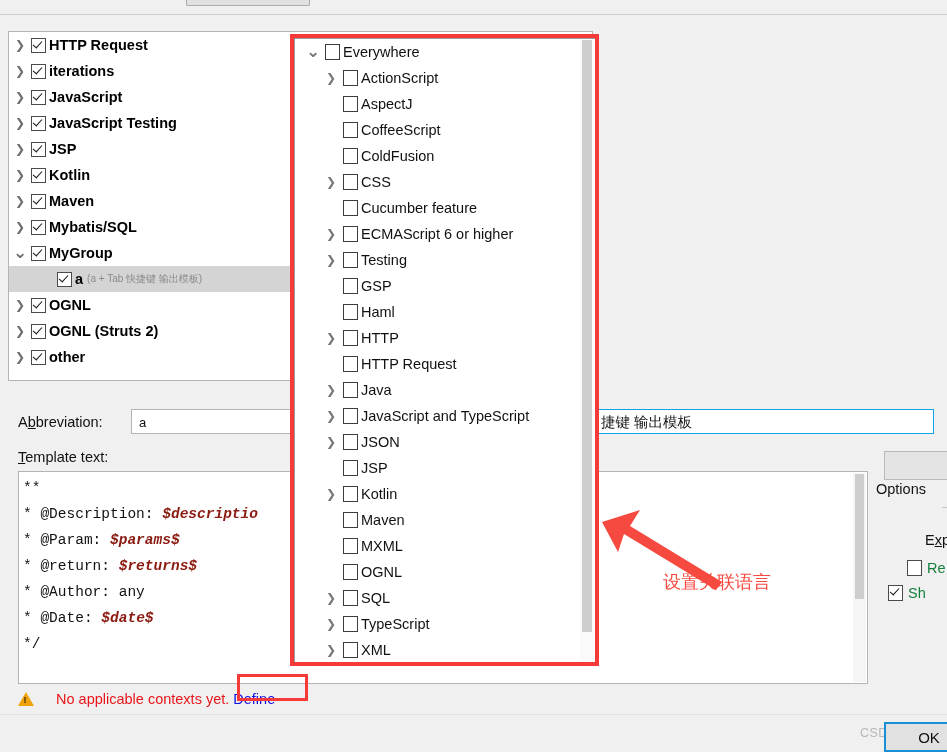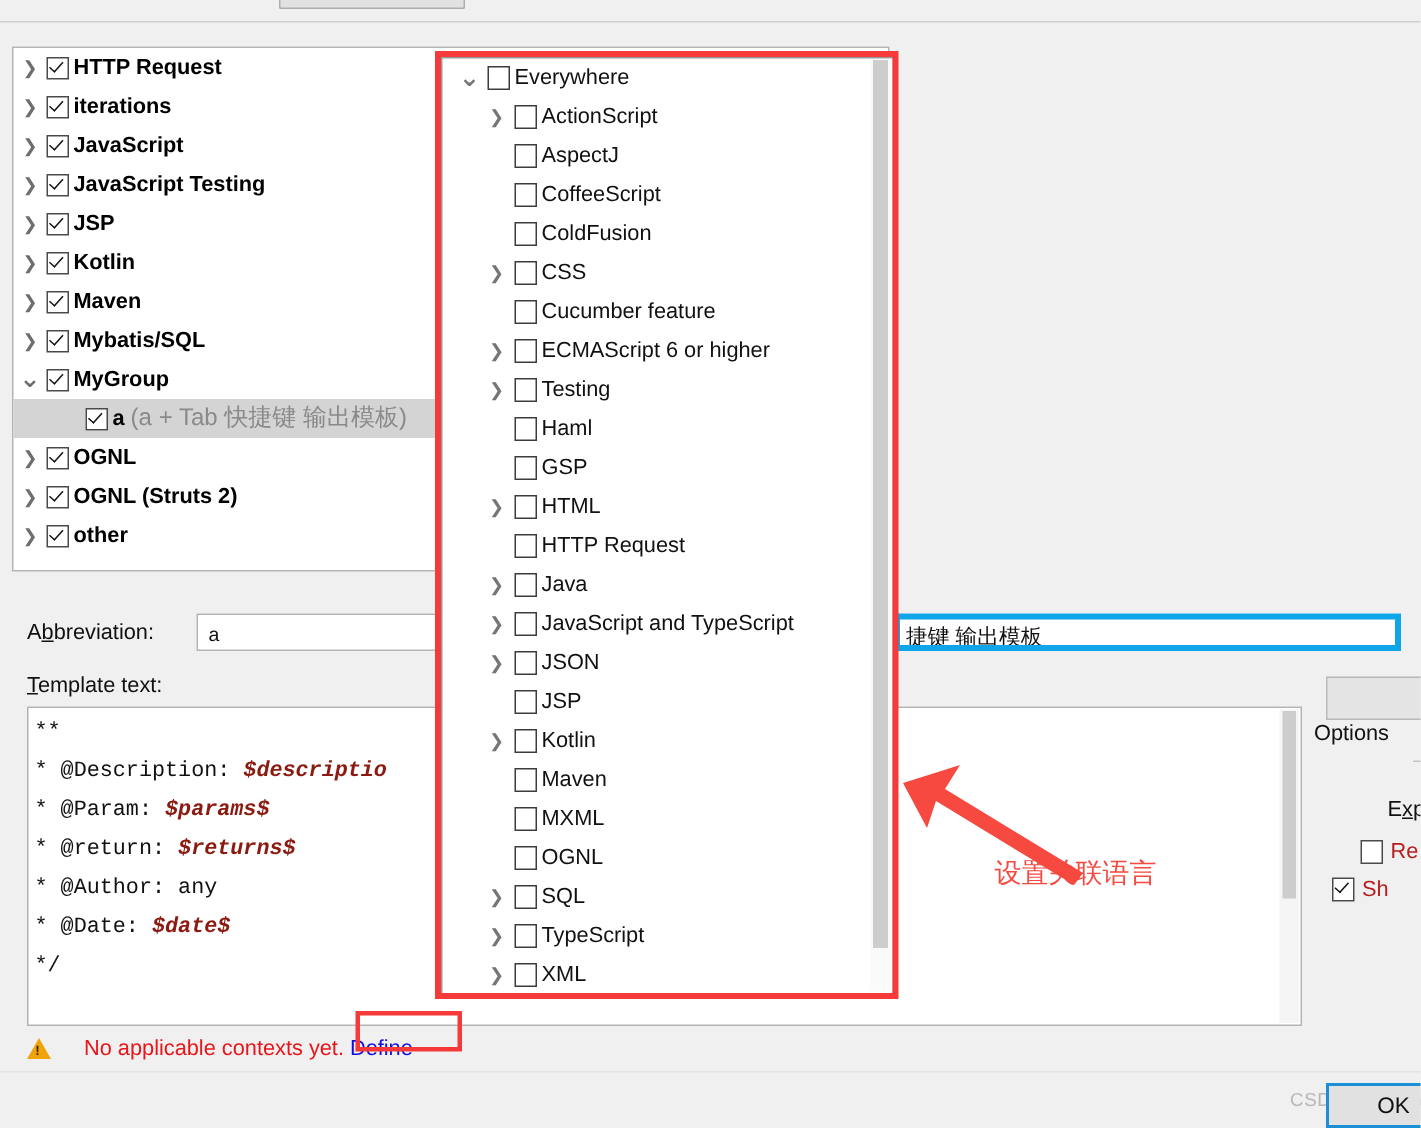--- a/index.html
+++ b/index.html
@@ -43,35 +43,35 @@
     display:inline-block;width:13px;height:13px;border:1.2px solid #4a4a4a;
     background:#fff;position:relative;flex:0 0 13px;margin-right:2px;
   }
   .cb.checked::after{
     content:"";position:absolute;left:3px;top:0px;width:4px;height:8px;
     border:solid #111;border-width:0 1.7px 1.7px 0;transform:rotate(42deg);
   }
   .tree-row .lbl{padding-left:1px;}
   .tree-row.child{padding-left:48px;font-weight:normal;}
   .tree-row.child .lbl{font-weight:bold;font-size:14.5px;}
-  .tree-row.child .hint{font-weight:normal;color:#8a8a8a;font-size:16px;}
+  .tree-row.child .hint{font-weight:normal;color:#8a8a8a;font-size:10px;}
 
   
   .lbl-abbrev{position:absolute;left:18px;top:399px;font-size:14.5px;color:#111;}
   .lbl-abbrev u{text-decoration:underline;}
   .abbrev-input{
     position:absolute;left:131px;top:394px;width:330px;height:25px;
     background:#fff;border:1px solid #b4b4b4;
     font-family:"Liberation Sans",sans-serif;font-size:13px;
     padding:0 0 0 7px;line-height:25px;box-sizing:border-box;color:#111;
   }
   .lbl-desc{position:absolute;left:500px;top:399px;font-size:14.5px;color:#111;}
   .desc-input{
     position:absolute;left:596px;top:394px;width:338px;height:25px;
-    background:#fff;border:4px solid #0ea5e9;
+    background:#fff;border:1px solid #0ea5e9;
     font-size:14.5px;padding:0 0 0 4px;line-height:25px;
     box-sizing:border-box;color:#111;overflow:hidden;white-space:nowrap;
   }
 
   
   .lbl-tmpl{position:absolute;left:18px;top:434px;font-size:14.5px;color:#111;}
   .tmpl-box{
     position:absolute;left:18px;top:456px;width:848px;height:211px;
     background:#ffffff;border:1px solid #b4b4b4;overflow:hidden;
   }
@@ -105,21 +105,21 @@
   .warn .define{color:#1010e0;margin-left:4px;}
 
   
   .opt-combo{
     position:absolute;left:884px;top:436px;width:85px;height:27px;
     background:#e4e4e4;border:1px solid #b9b9b9;
   }
   .opt-title{position:absolute;left:876px;top:466px;font-size:14.5px;color:#111;}
   .opt-rule{position:absolute;left:942px;top:492px;width:60px;height:1px;background:#c4c4c4;}
   .opt-expand{position:absolute;left:925px;top:517px;font-size:14.5px;color:#111;}
-  .opt-cbrow{position:absolute;display:flex;align-items:center;font-size:14.5px;color:#b91c1c;}
+  .opt-cbrow{position:absolute;display:flex;align-items:center;font-size:14.5px;color:#15803d;}
   .opt-cbrow .cb{margin-right:5px;width:14px;height:14px;}
   .opt-r1{left:907px;top:545px;}
   .opt-r2{left:888px;top:570px;}
 
   
   .bottom-bar{
     position:absolute;left:0;top:714px;width:947px;height:38px;background:#f0f0f0;
     border-top:1px solid #e2e2e2;
   }
   .ok-btn{
@@ -326,31 +326,31 @@
           <span>ECMAScript 6 or higher</span>
         </div>
         <div class="ctx-row lvl1">
           <span class="arrow">❯</span>
           <span class="cb"></span>
           <span>Testing</span>
         </div>
         <div class="ctx-row lvl1">
           <span class="arrow"></span>
           <span class="cb"></span>
+          <span>GSP</span>
+        </div>
+        <div class="ctx-row lvl1">
+          <span class="arrow"></span>
+          <span class="cb"></span>
           <span>Haml</span>
         </div>
         <div class="ctx-row lvl1">
-          <span class="arrow"></span>
-          <span class="cb"></span>
-          <span>GSP</span>
-        </div>
-        <div class="ctx-row lvl1">
-          <span class="arrow">❯</span>
-          <span class="cb"></span>
-          <span>HTML</span>
+          <span class="arrow">❯</span>
+          <span class="cb"></span>
+          <span>HTTP</span>
         </div>
         <div class="ctx-row lvl1">
           <span class="arrow"></span>
           <span class="cb"></span>
           <span>HTTP Request</span>
         </div>
         <div class="ctx-row lvl1">
           <span class="arrow">❯</span>
           <span class="cb"></span>
           <span>Java</span>

